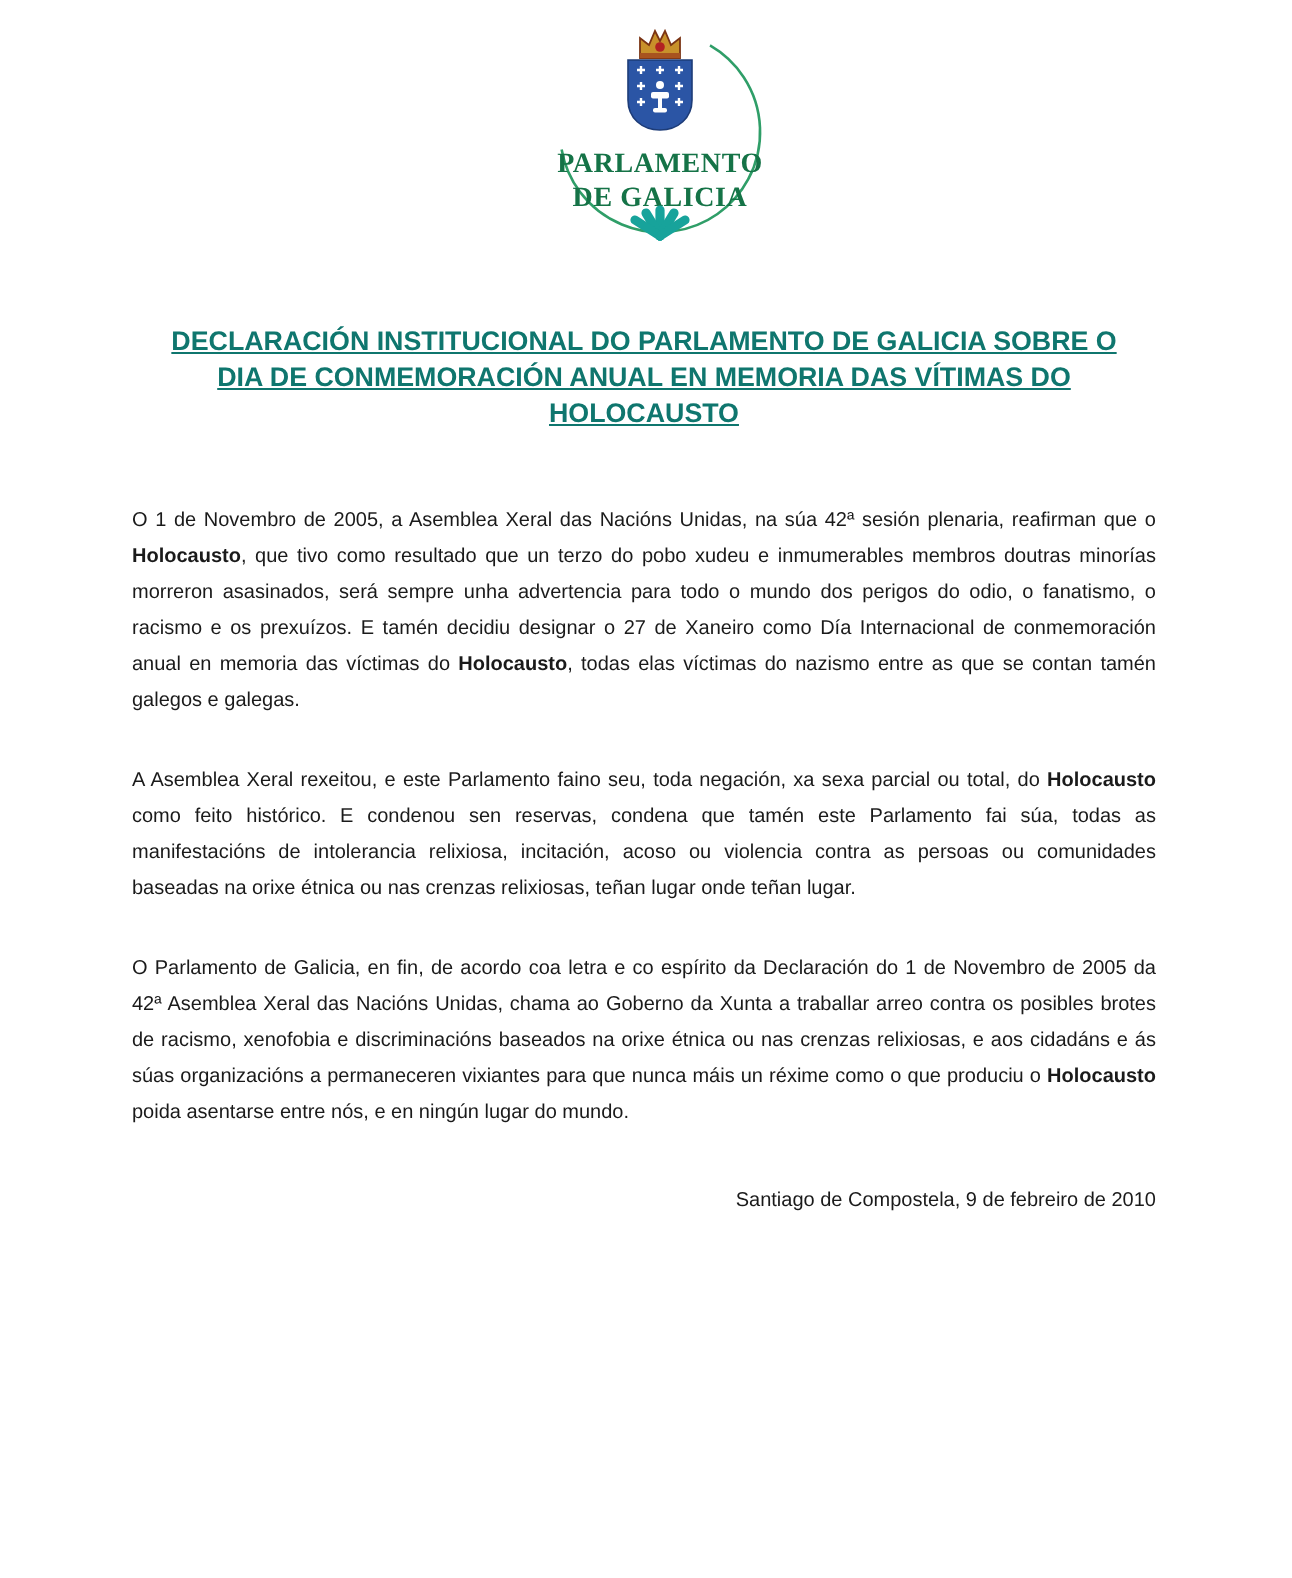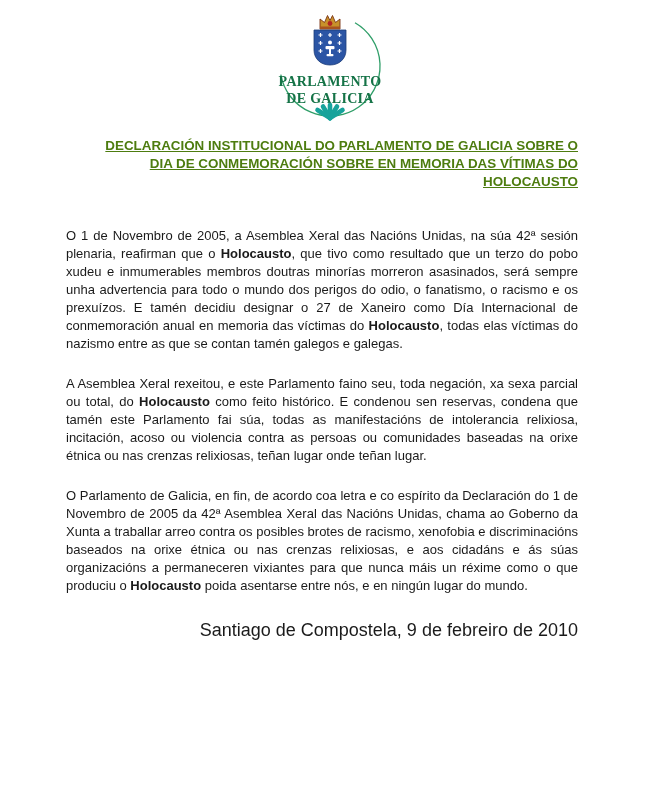--- a/index.html
+++ b/index.html
@@ -18,40 +18,40 @@
     justify-content: center;
     padding-top: 6px;
   }
   .logo-wrap svg { margin-left: 14px; }
   .content {
     padding-left: 66px;
     padding-right: 68px;
     box-sizing: border-box;
   }
   .title {
-    margin-top: 15px;
-    text-align: right;
+    margin-top: 40px;
+    text-align: center;
     font-weight: bold;
     font-size: 13.4px;
     line-height: 18px;
-    color: #4d7c0f;
+    color: #0f766e;
   }
   .title-line { text-decoration: underline; }
   p.body {
     margin: 0 0 22px 0;
     text-align: justify;
-    font-size: 13px;
+    font-size: 10px;
     line-height: 18px;
   }
   p.body.first { margin-top: 36px; }
   .b { font-weight: bold; }
   .dateline {
     margin-top: 26px;
     text-align: right;
-    font-size: 18px;
+    font-size: 10px;
     line-height: 18px;
   }
 </style>
 </head>
 <body>
 
 <div class="page">
 
   <div class="logo-wrap">
     <svg width="152" height="116" viewBox="0 0 152 116">
@@ -95,21 +95,21 @@
         <path d="M76 112 L63.5 104"></path>
         <path d="M76 112 L88.5 104"></path>
       </g>
     </svg>
   </div>
 
   <div class="content">
 
     <div class="title">
       <div class="title-line">DECLARACIÓN INSTITUCIONAL DO PARLAMENTO DE GALICIA SOBRE O</div>
-      <div class="title-line">DIA DE CONMEMORACIÓN SOBRE EN MEMORIA DAS VÍTIMAS DO</div>
+      <div class="title-line">DIA DE CONMEMORACIÓN ANUAL EN MEMORIA DAS VÍTIMAS DO</div>
       <div class="title-line">HOLOCAUSTO</div>
     </div>
 
     <p class="body first"><span>O 1 de Novembro de 2005, a Asemblea Xeral das Nacións Unidas, na súa 42ª sesión plenaria, reafirman que o </span><span class="b">Holocausto</span><span>, que tivo como resultado que un terzo do pobo xudeu e inmumerables membros doutras minorías morreron asasinados, será sempre unha advertencia para todo o mundo dos perigos do odio, o fanatismo, o racismo e os prexuízos. E tamén decidiu designar o 27 de Xaneiro como Día Internacional de conmemoración anual en memoria das víctimas do </span><span class="b">Holocausto</span><span>, todas elas víctimas do nazismo entre as que se contan tamén galegos e galegas.</span></p>
 
     <p class="body"><span>A Asemblea Xeral rexeitou, e este Parlamento faino seu, toda negación, xa sexa parcial ou total, do </span><span class="b">Holocausto</span><span> como feito histórico. E condenou sen reservas, condena que tamén este Parlamento fai súa, todas as manifestacións de intolerancia relixiosa, incitación, acoso ou violencia contra as persoas ou comunidades baseadas na orixe étnica ou nas crenzas relixiosas, teñan lugar onde teñan lugar.</span></p>
 
 
     <p class="body"><span>O Parlamento de Galicia, en fin, de acordo coa letra e co espírito da Declaración do 1 de Novembro de 2005 da 42ª Asemblea Xeral das Nacións Unidas, chama ao Goberno da Xunta a traballar arreo contra os posibles brotes de racismo, xenofobia e discriminacións baseados na orixe étnica ou nas crenzas relixiosas, e aos cidadáns e ás súas organizacións a permaneceren vixiantes para que nunca máis un réxime como o que produciu o </span><span class="b">Holocausto</span><span> poida asentarse entre nós, e en ningún lugar do mundo.</span></p>
 

